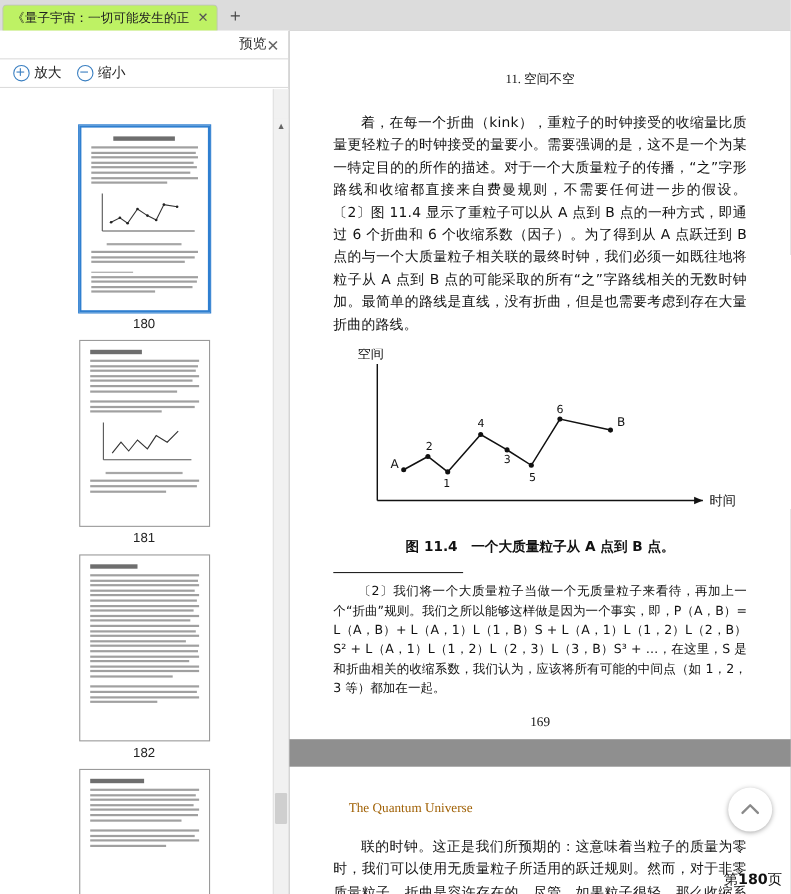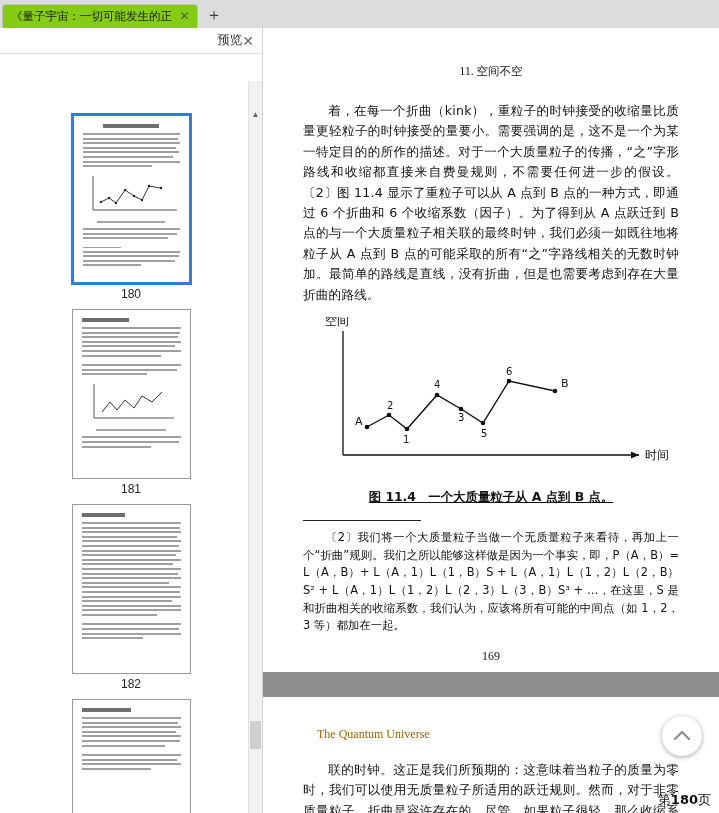--- a/index.html
+++ b/index.html
@@ -19,21 +19,21 @@
   .tabstrip {
     height: 28px;
     background: #dcdcdc;
     display: flex;
     align-items: flex-end;
     padding-left: 2px;
     box-sizing: border-box;
   }
   .tab {
     height: 24px;
-    background: #84cc16;
+    background: #bef264;
     border: 1px solid #c0c0c0;
     border-bottom: none;
     border-top-left-radius: 4px;
     border-top-right-radius: 4px;
     display: flex;
     align-items: center;
     padding: 0 6px 0 8px;
     max-width: 210px;
     font-size: 11.5px;
     color: #202020;
@@ -299,21 +299,20 @@
     letter-spacing: .2px;
     margin: 0 0 6px 0;
   }
   .fig-caption {
     font-family: "DejaVu Sans", sans-serif;
     font-size: 12.4px;
     text-align: center;
     color: #111;
     font-weight: bold;
     margin: 4px 0 14px 0;
-    text-decoration: underline;
   }
   .footnote-rule {
     width: 118px;
     height: 1px;
     background: #222;
     margin: 12px 0 8px 0;
   }
   .footnote {
     font-family: "DejaVu Sans", sans-serif;
     font-size: 11.4px;
@@ -374,20 +373,30 @@
 
 <div class="workspace">
 
   <div class="preview-panel">
 
     <div class="preview-header">
       <span>预览</span>
       <span class="preview-close">✕</span>
     </div>
 
+    <div class="preview-toolbar">
+      <div class="tool-btn">
+        <span class="circ-icon plus"></span>
+        <span>放大</span>
+      </div>
+      <div class="tool-btn">
+        <span class="circ-icon"></span>
+        <span>缩小</span>
+      </div>
+    </div>
 
     <div class="thumb-scroll">
       <div class="thumb-list">
 
         <div class="thumb-item">
           <div class="thumb-page selected">
             <div class="mini-head"></div>
             <div class="mini-line" style="width:100%"></div>
             <div class="mini-line" style="width:98%"></div>
             <div class="mini-line" style="width:100%"></div>

